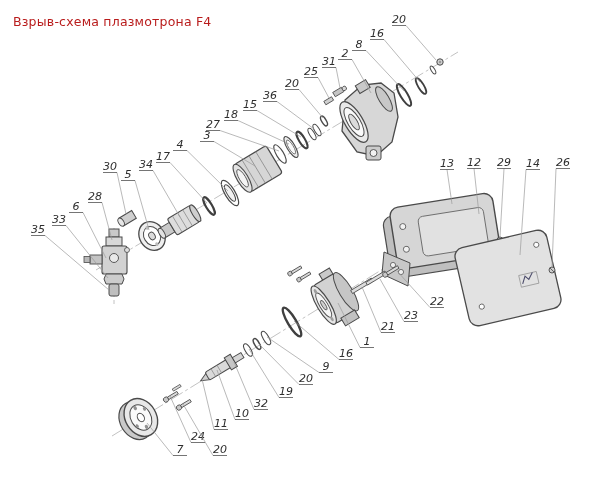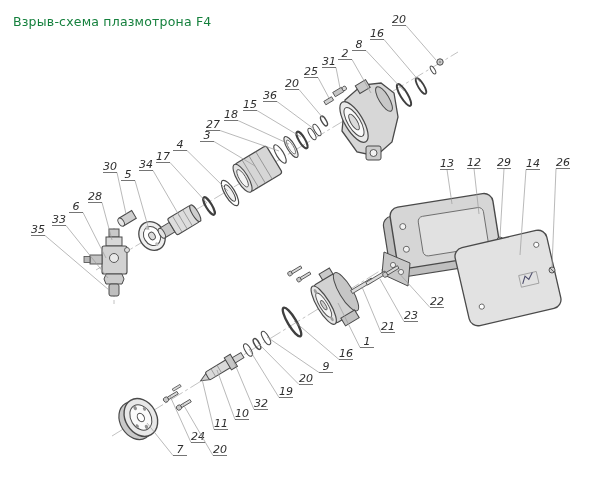--- a/index.html
+++ b/index.html
@@ -1,18 +1,18 @@
 <!DOCTYPE html>
 <html><head>
 <meta charset="utf-8">
 <style>
   html,body{margin:0;padding:0;background:#ffffff;}
   .canvas{position:relative;width:600px;height:479px;background:#ffffff;overflow:hidden;
           font-family:"DejaVu Sans","Liberation Sans",sans-serif;}
-  .title{position:absolute;left:13px;top:14px;font-size:12.5px;color:#15803d;letter-spacing:.2px;}
+  .title{position:absolute;left:13px;top:14px;font-size:12.5px;color:#b91c1c;letter-spacing:.2px;}
   svg.diagram{position:absolute;left:0;top:0;}
   .callout{font-size:11px;font-style:italic;fill:#2e2e2e;text-anchor:middle;
            font-family:"DejaVu Sans","Liberation Sans",sans-serif;}
   .leader{stroke:#9b9b9b;stroke-width:.7;fill:none;}
   .underline{stroke:#3a3a3a;stroke-width:.7;}
   .axis{stroke:#b3b3b3;stroke-width:.8;fill:none;}
 </style>
 </head>
 <body>
 

